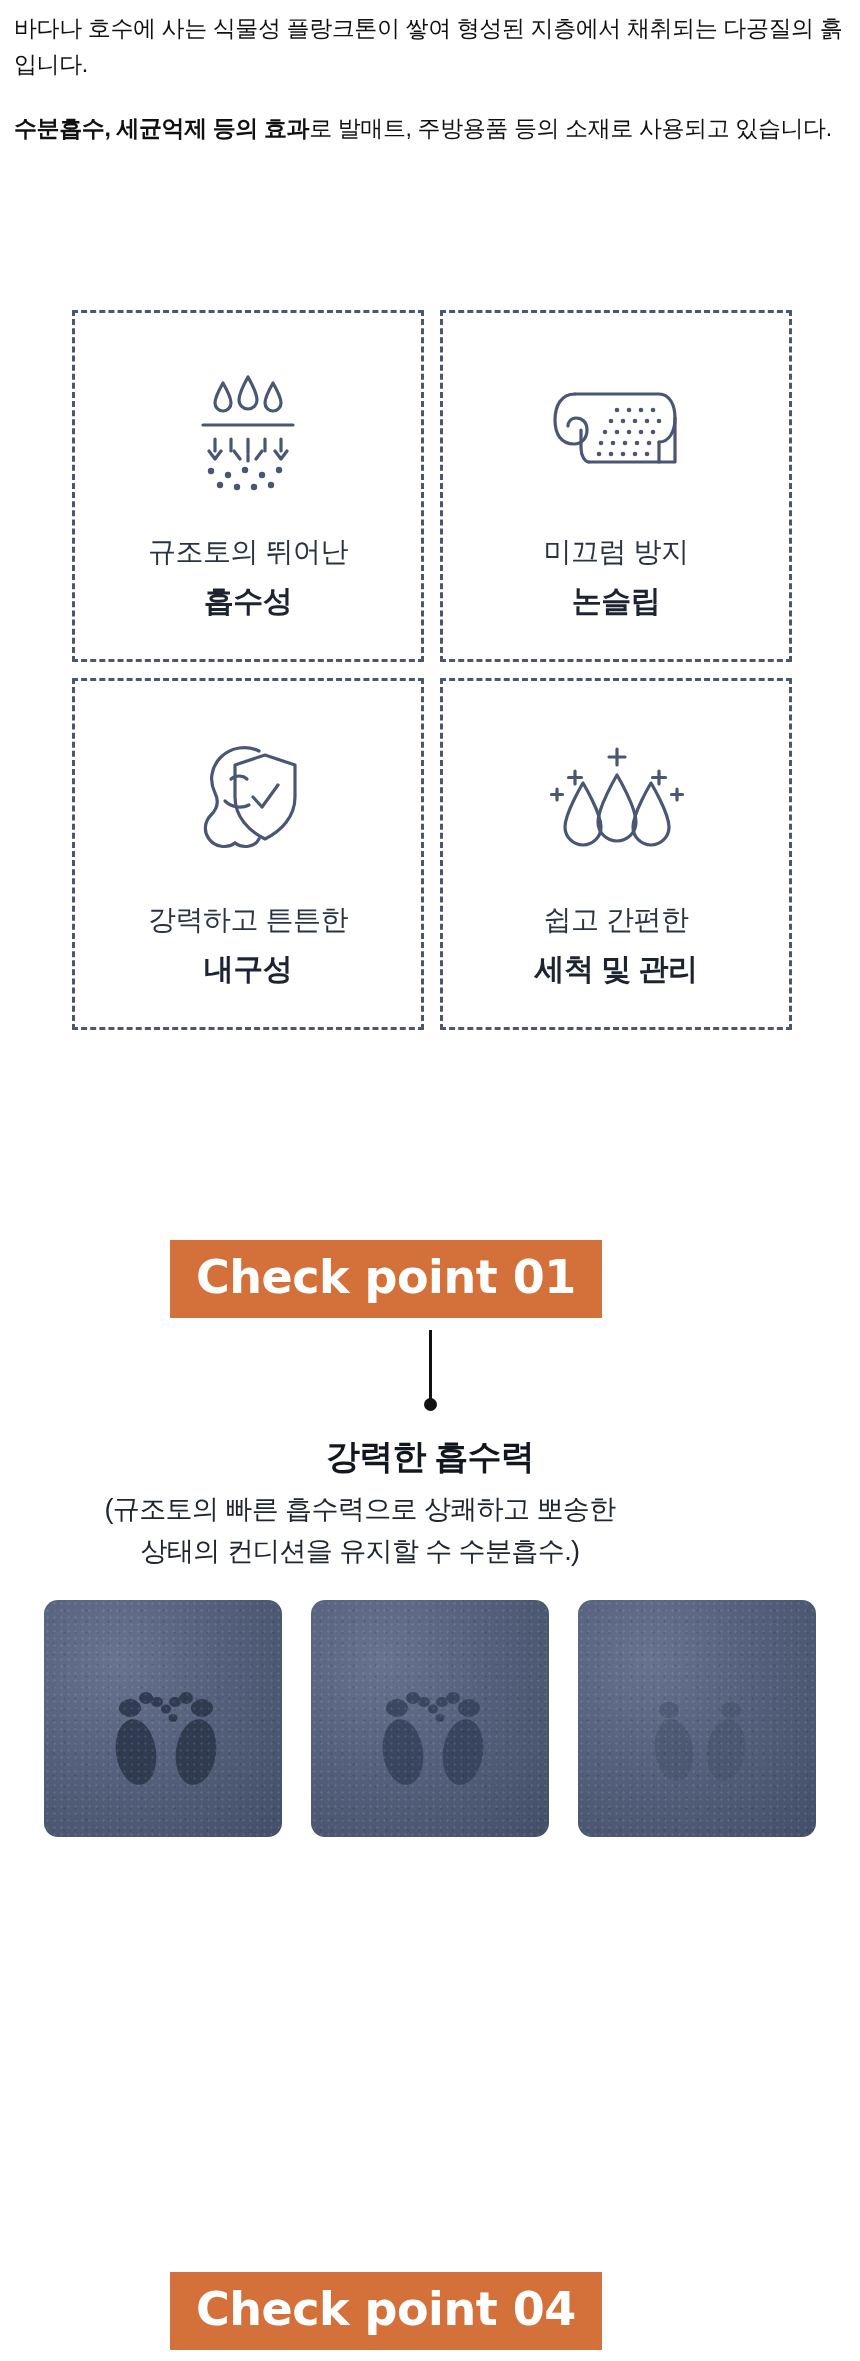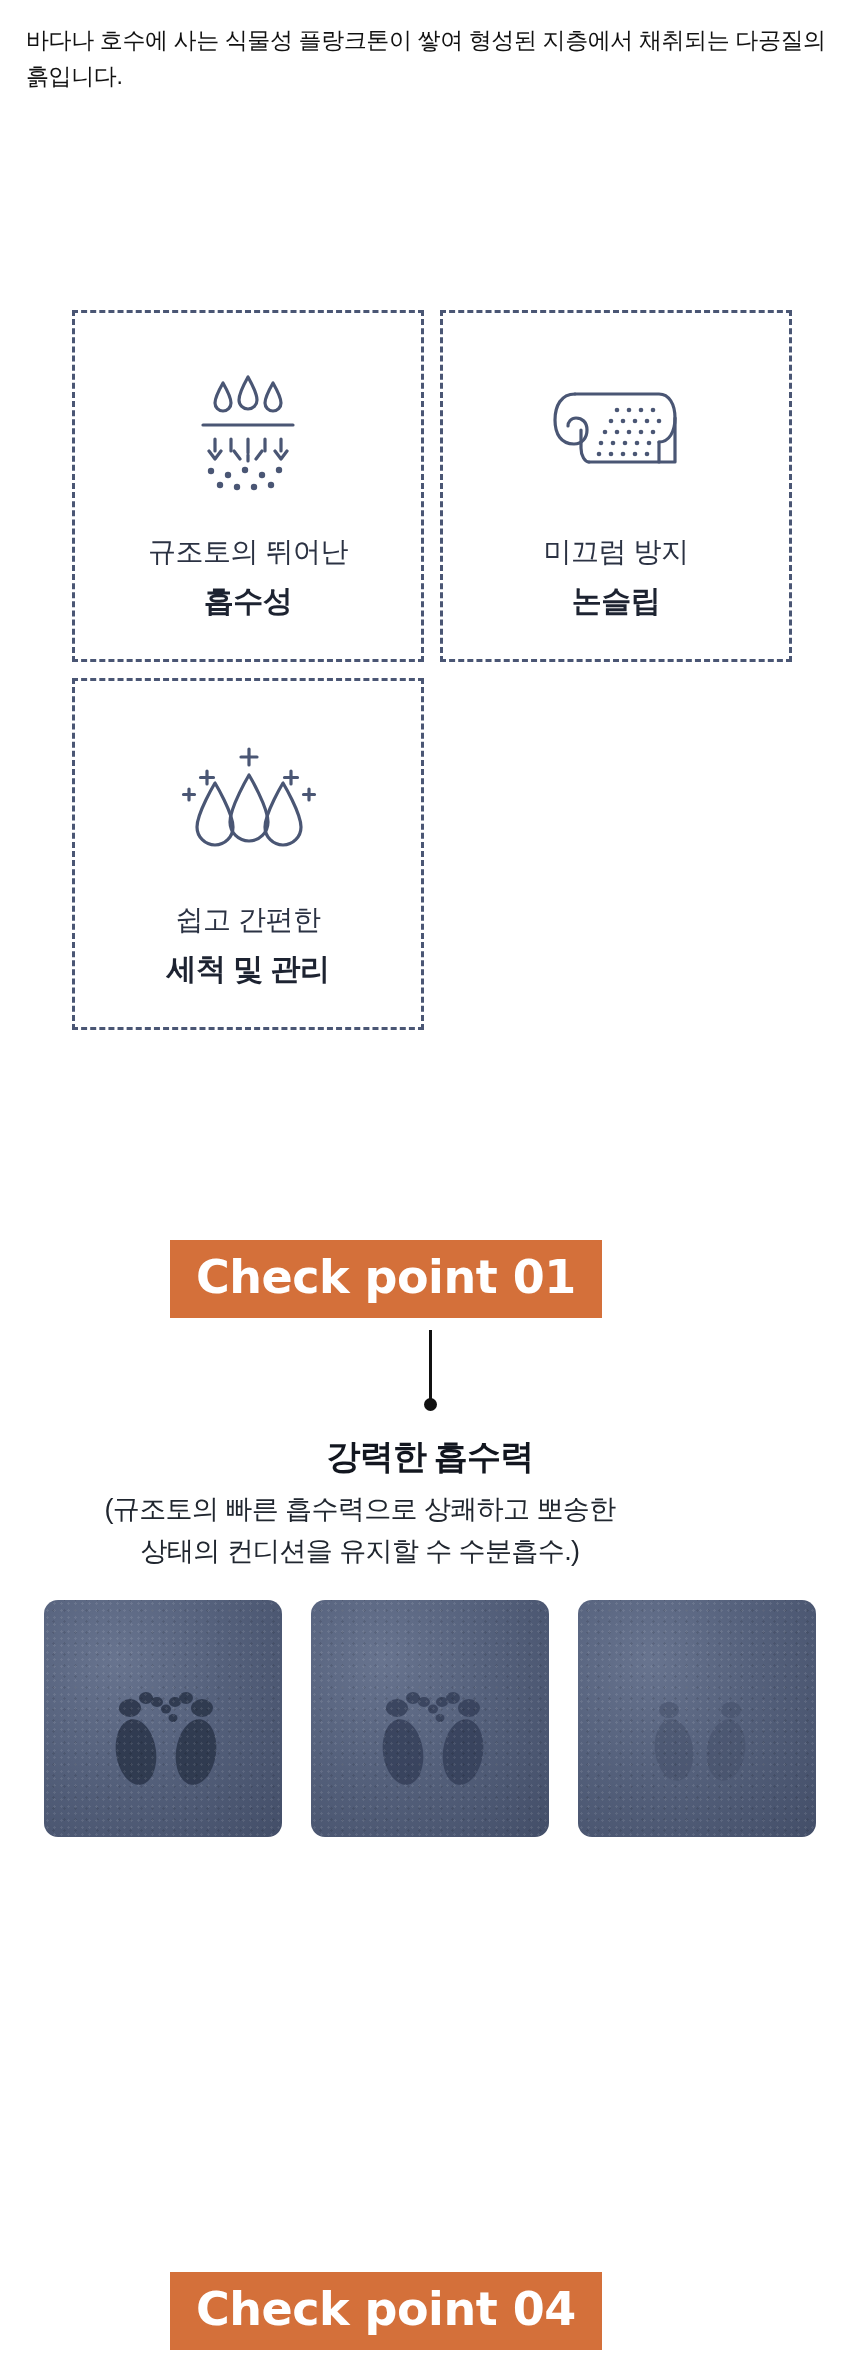--- a/index.html
+++ b/index.html
@@ -18,21 +18,21 @@
   }
 
   
   .intro {
     position: absolute;
     left: 14px;
     top: 10px;
     width: 830px;
   }
   .intro p {
-    margin: 12px;
+    margin: 0;
     font-size: 23px;
     line-height: 36px;
     letter-spacing: -0.4px;
     color: #111111;
   }
   .intro .para-gap { height: 28px; }
   .intro .bold { font-weight: bold; }
 
   
   .feature-grid {
@@ -118,21 +118,20 @@
   .sec-heading {
     position: absolute;
     left: 0;
     top: 1434px;
     width: 860px;
     text-align: center;
     font-size: 34px;
     font-weight: bold;
     color: #12161f;
     letter-spacing: -0.8px;
-    font-family: Liberation Serif, serif;
   }
   .sec-sub {
     position: absolute;
     left: 0;
     top: 1488px;
     width: 720px;
     text-align: center;
     font-size: 27px;
     line-height: 42px;
     color: #20262f;
@@ -177,20 +176,21 @@
     justify-content: center;
   }
   .feet svg { display: block; }
 </style>
 </head>
 <body>
 
 <div class="intro">
   <p>바다나 호수에 사는 식물성 플랑크톤이 쌓여 형성된 지층에서 채취되는 다공질의 흙입니다.</p>
   <div class="para-gap"></div>
+  <p><span class="bold">수분흡수, 세균억제 등의 효과</span><span>로 발매트, 주방용품 등의 소재로 사용되고 있습니다.</span></p>
 </div>
 
 <div class="feature-grid">
 
   <div class="feature-box">
     <div class="feature-icon">
       <svg width="150" height="130" viewBox="0 0 150 130" fill="none" stroke="#4a5674" stroke-width="3.2" stroke-linecap="round" stroke-linejoin="round">
         <path d="M50 14 C50 14 42 28 42 34 a8 8 0 0 0 16 0 C58 28 50 14 50 14 Z"></path>
         <path d="M75 8 C75 8 66 24 66 31 a9 9 0 0 0 18 0 C84 24 75 8 75 8 Z"></path>
         <path d="M100 14 C100 14 92 28 92 34 a8 8 0 0 0 16 0 C108 28 100 14 100 14 Z"></path>
@@ -245,20 +245,34 @@
             <circle cx="82" cy="80" r="2.3"></circle>
             <circle cx="94" cy="80" r="2.3"></circle>
             <circle cx="106" cy="80" r="2.3"></circle>
         </g>
       </svg>
     </div>
     <div class="feature-line1">미끄럼 방지</div>
     <div class="feature-line2">논슬립</div>
   </div>
 
+  <div class="feature-box">
+    <div class="feature-icon">
+      <svg width="150" height="135" viewBox="0 0 150 135" fill="none" stroke="#4a5674" stroke-width="3.2" stroke-linecap="round" stroke-linejoin="round">
+        <path d="M86 16 C74 10 58 12 48 22 C38 32 36 46 42 58 C46 66 44 74 38 80 C32 86 30 96 36 104 C42 112 54 114 62 108"></path>
+        <path d="M62 108 C70 114 82 112 86 104"></path>
+        <path d="M58 44 C62 40 70 40 74 44"></path>
+        <path d="M52 66 C58 72 68 74 76 70"></path>
+        <path d="M92 20 L122 30 V62 C122 82 108 96 92 104 C76 96 62 82 62 62 V30 Z"></path>
+        <path d="M80 62 l9 10 16 -22"></path>
+      </svg>
+    </div>
+    <div class="feature-line1">강력하고 튼튼한</div>
+    <div class="feature-line2">내구성</div>
+  </div>
 
   <div class="feature-box">
     <div class="feature-icon">
       <svg width="155" height="130" viewBox="0 0 155 130" fill="none" stroke="#4a5674" stroke-width="3.2" stroke-linecap="round" stroke-linejoin="round">
         <path d="M78 12 v16 M70 20 h16"></path>
         <path d="M36 34 v13 M29.5 40.5 h13"></path>
         <path d="M120 34 v13 M113.5 40.5 h13"></path>
         <path d="M18 52 v11 M12.5 57.5 h11"></path>
         <path d="M138 52 v11 M132.5 57.5 h11"></path>
         <path d="M44 46 C44 46 26 76 26 90 a18 18 0 0 0 36 0 C62 76 44 46 44 46 Z"></path>

